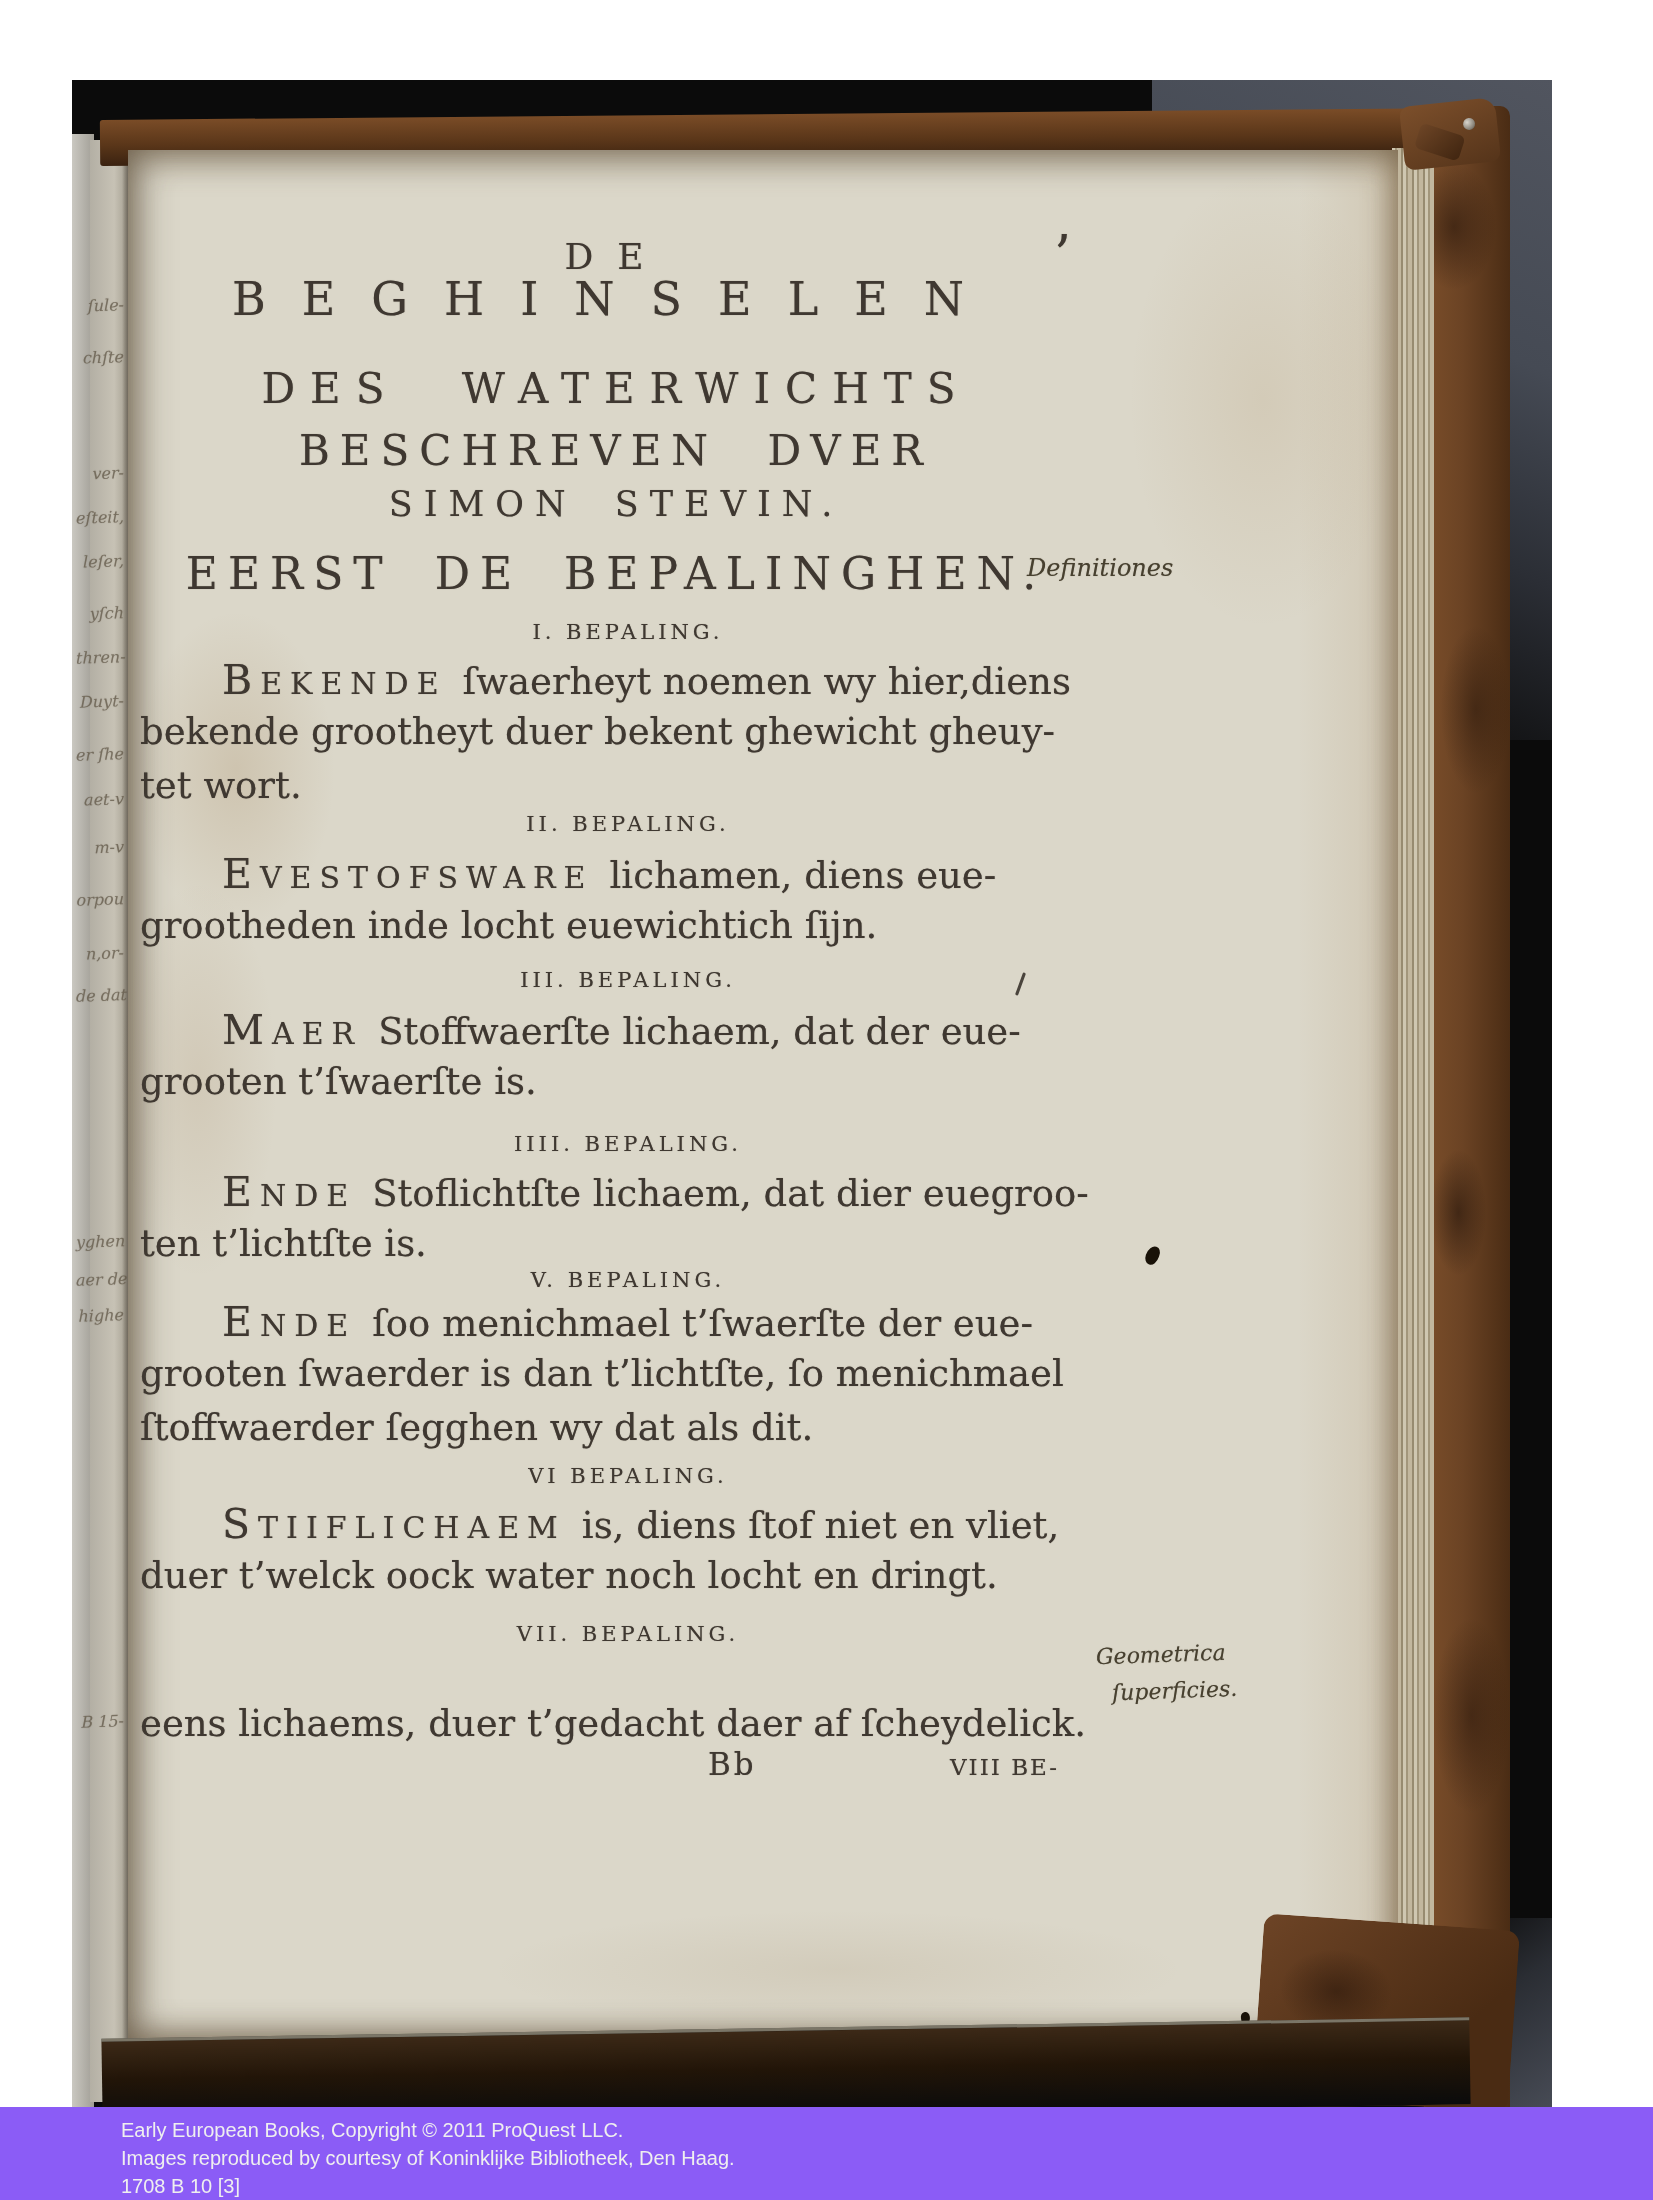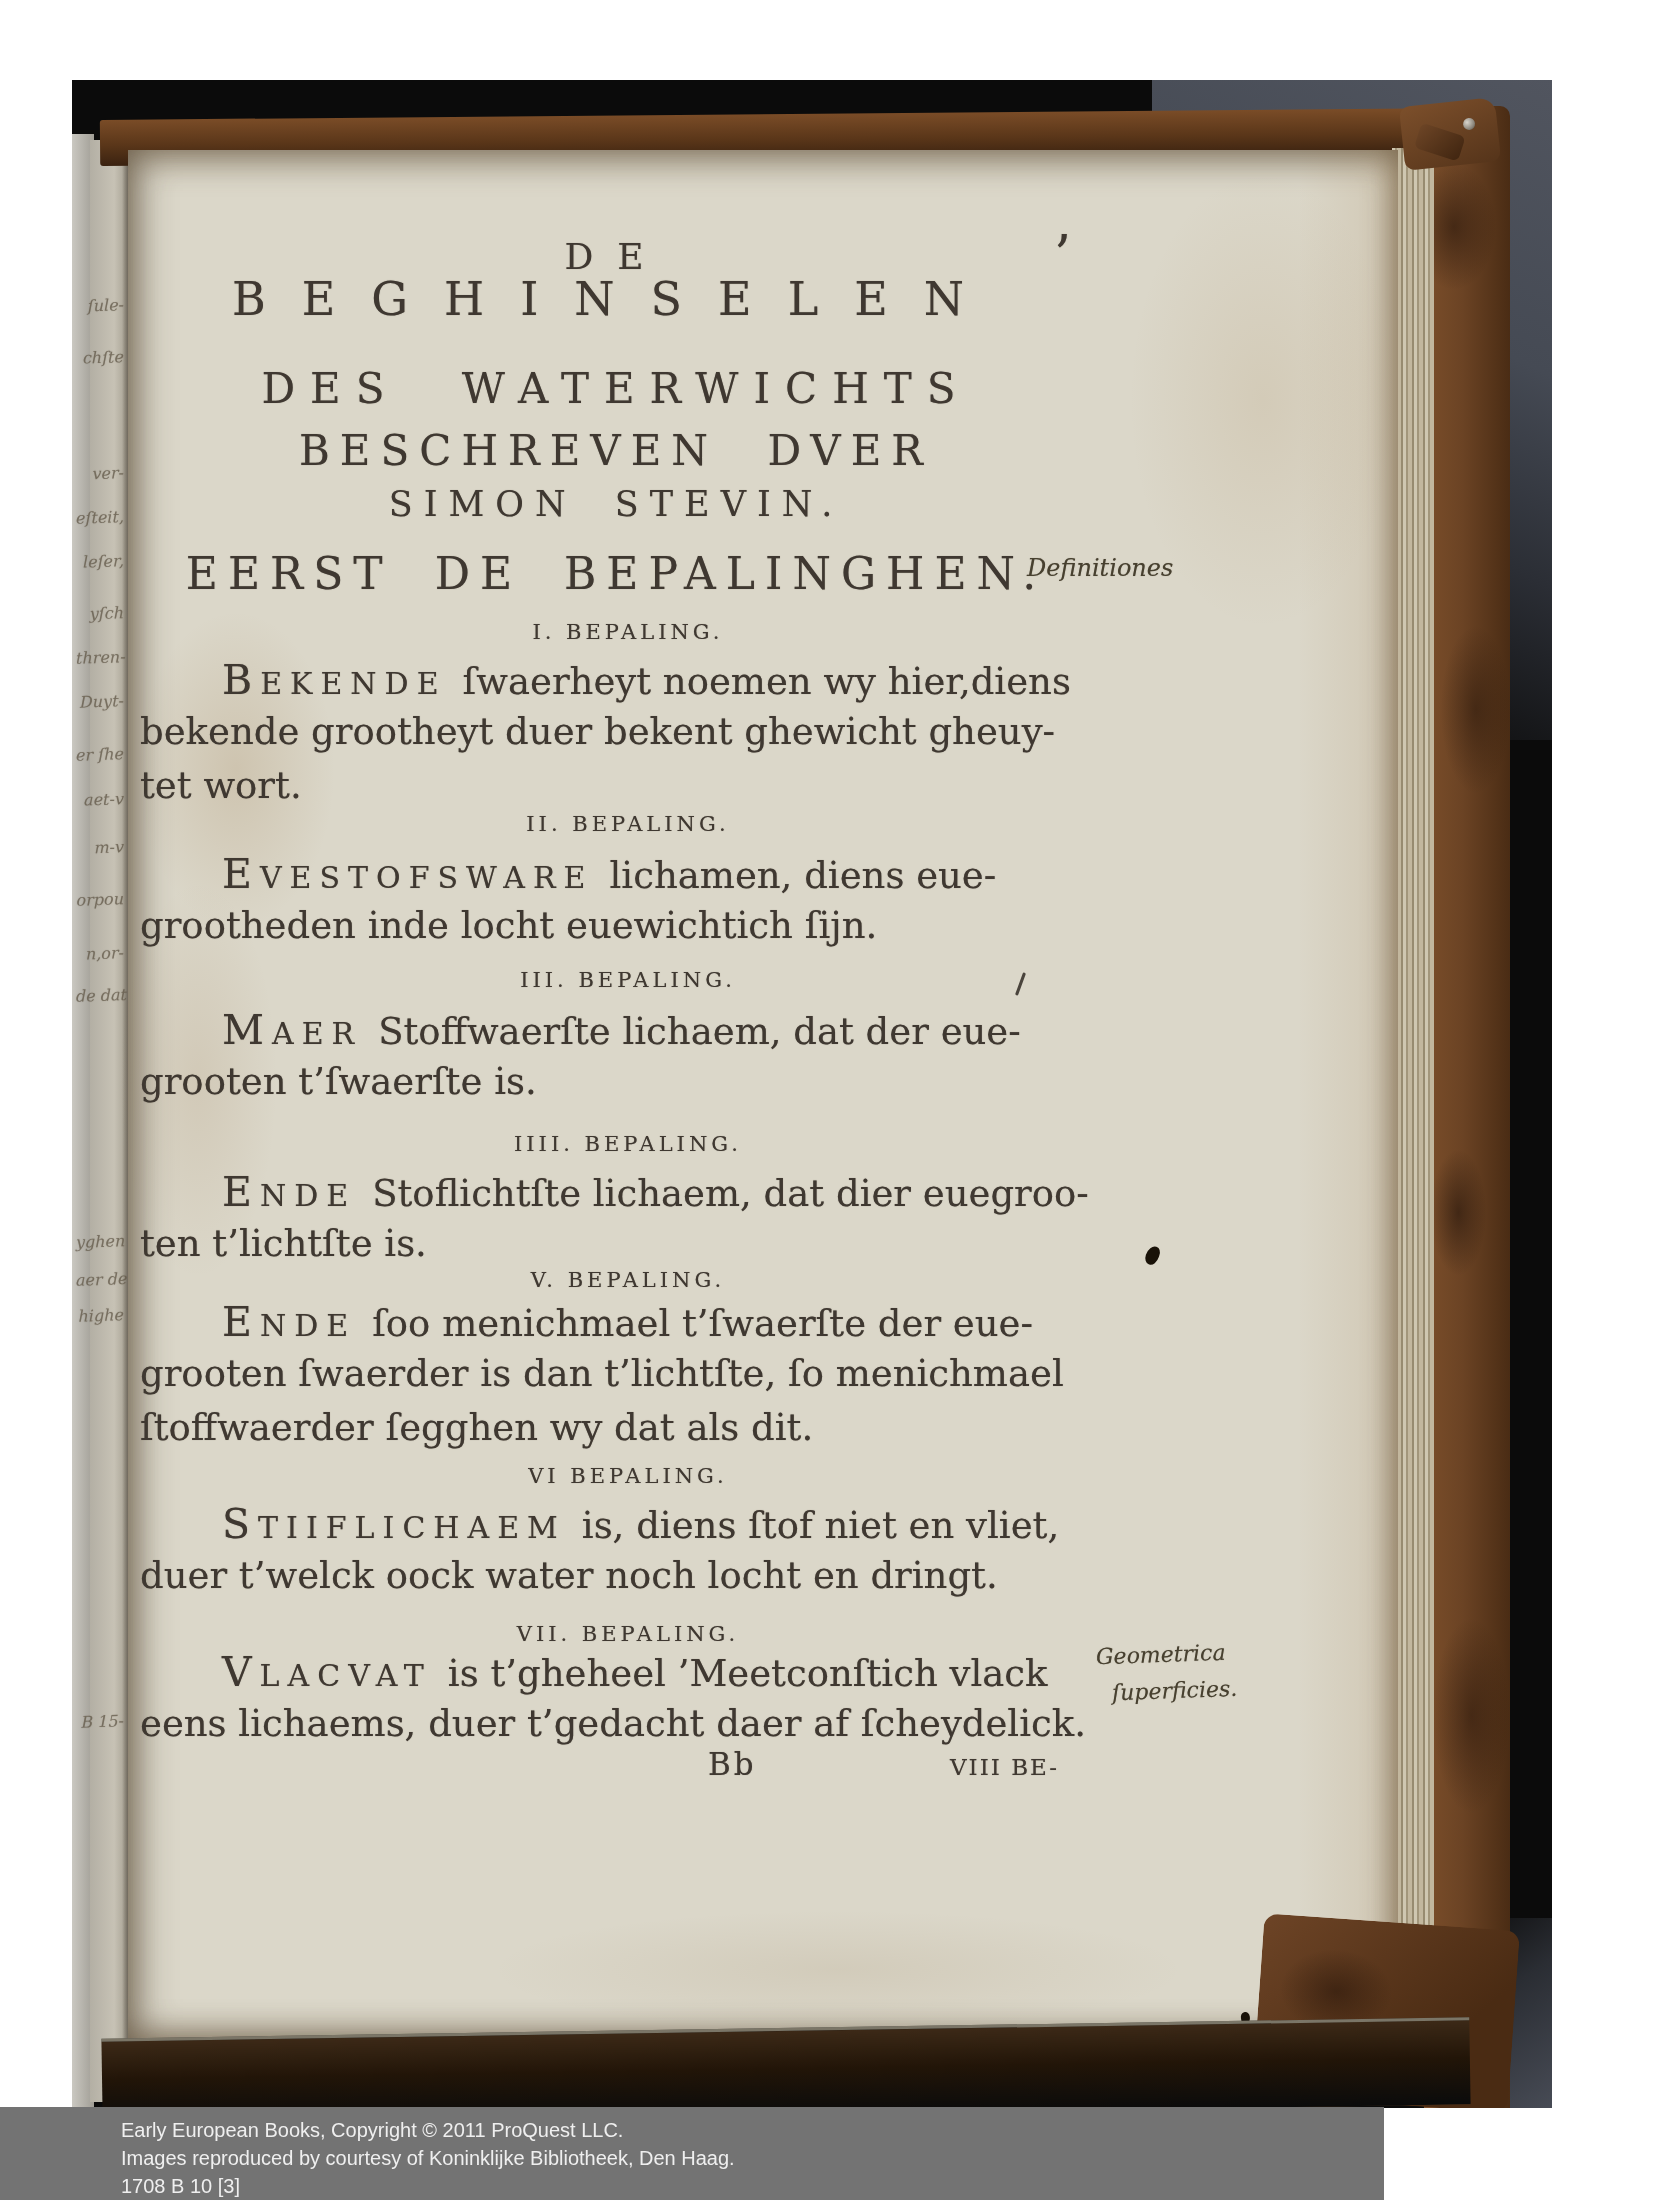--- a/index.html
+++ b/index.html
@@ -118,21 +118,21 @@
   .rest{margin-left:16px;}
   .margin-note{
     position:absolute;font-style:italic;color:#47402f;
     text-shadow:0 0 0.8px rgba(70,62,47,.5);white-space:nowrap;
   }
   .sig{position:absolute;font-size:31px;letter-spacing:3px;}
   .catch{position:absolute;font-size:23px;letter-spacing:2px;}
   .ink-blot{position:absolute;background:#191208;}
   
   .footer{
-    position:absolute;left:0;top:2107px;width:1384px;height:93px;background:#737373;
+    position:absolute;left:0;top:2107px;width:1653px;height:93px;background:#8b5cf6;
     font-family:"Liberation Sans","DejaVu Sans",sans-serif;color:#efefef;
   }
   .footer div{position:absolute;left:121px;font-size:20px;white-space:nowrap;}
 </style>
 </head>
 <body>
 
 <div class="photo">
   <div class="backdrop-tr"></div>
   <div class="backdrop-br"></div>
@@ -208,21 +208,20 @@
     <div class="def-head old-text" style="top:1118px">V. BEPALING.</div>
     <div class="body-line old-text" style="top:1202px">grooten ſwaerder is dan t’lichtſte, ſo menichmael</div>
     <div class="body-line indent old-text" style="top:1148px"><span class="lead">ENDE</span><span class="rest">ſoo menichmael t’ſwaerſte der eue-</span></div>
     <div class="body-line old-text" style="top:1256px">ſtoffwaerder ſegghen wy dat als dit.</div>
 
     <div class="def-head old-text" style="top:1314px">VI BEPALING.</div>
     <div class="body-line indent old-text" style="top:1350px"><span class="lead">STIIFLICHAEM</span><span class="rest">is, diens ſtof niet en vliet,</span></div>
     <div class="body-line old-text" style="top:1404px">duer t’welck oock water noch locht en dringt.</div>
 
     <div class="def-head old-text" style="top:1472px">VII. BEPALING.</div>
-    <div class="body-line indent old-text" style="top:1498px"><span class="lead">VLACVAT</span><span class="rest">is t’gheheel ’Meetconſtich vlack</span></div>
     <div class="body-line old-text" style="top:1552px">eens lichaems, duer t’gedacht daer af ſcheydelick.</div>
 
     <div class="sig old-text" style="left:580px;top:1596px">Bb</div>
     <div class="catch old-text" style="left:822px;top:1604px">VIII BE-</div>
 
     <div class="ink-blot" style="left:1018px;top:1096px;width:13px;height:19px;border-radius:60% 40% 55% 45%;transform:rotate(18deg)"></div>
     <div class="ink-blot" style="left:891px;top:822px;width:3px;height:24px;border-radius:2px;transform:rotate(20deg);background:#4a443c"></div>
     <div class="ink-blot" style="left:1113px;top:1862px;width:9px;height:12px;border-radius:50% 50% 60% 40%;transform:rotate(-10deg)"></div>
     <div class="ink-blot" style="left:1085px;top:1876px;width:5px;height:5px;border-radius:50%"></div>
   </div>

